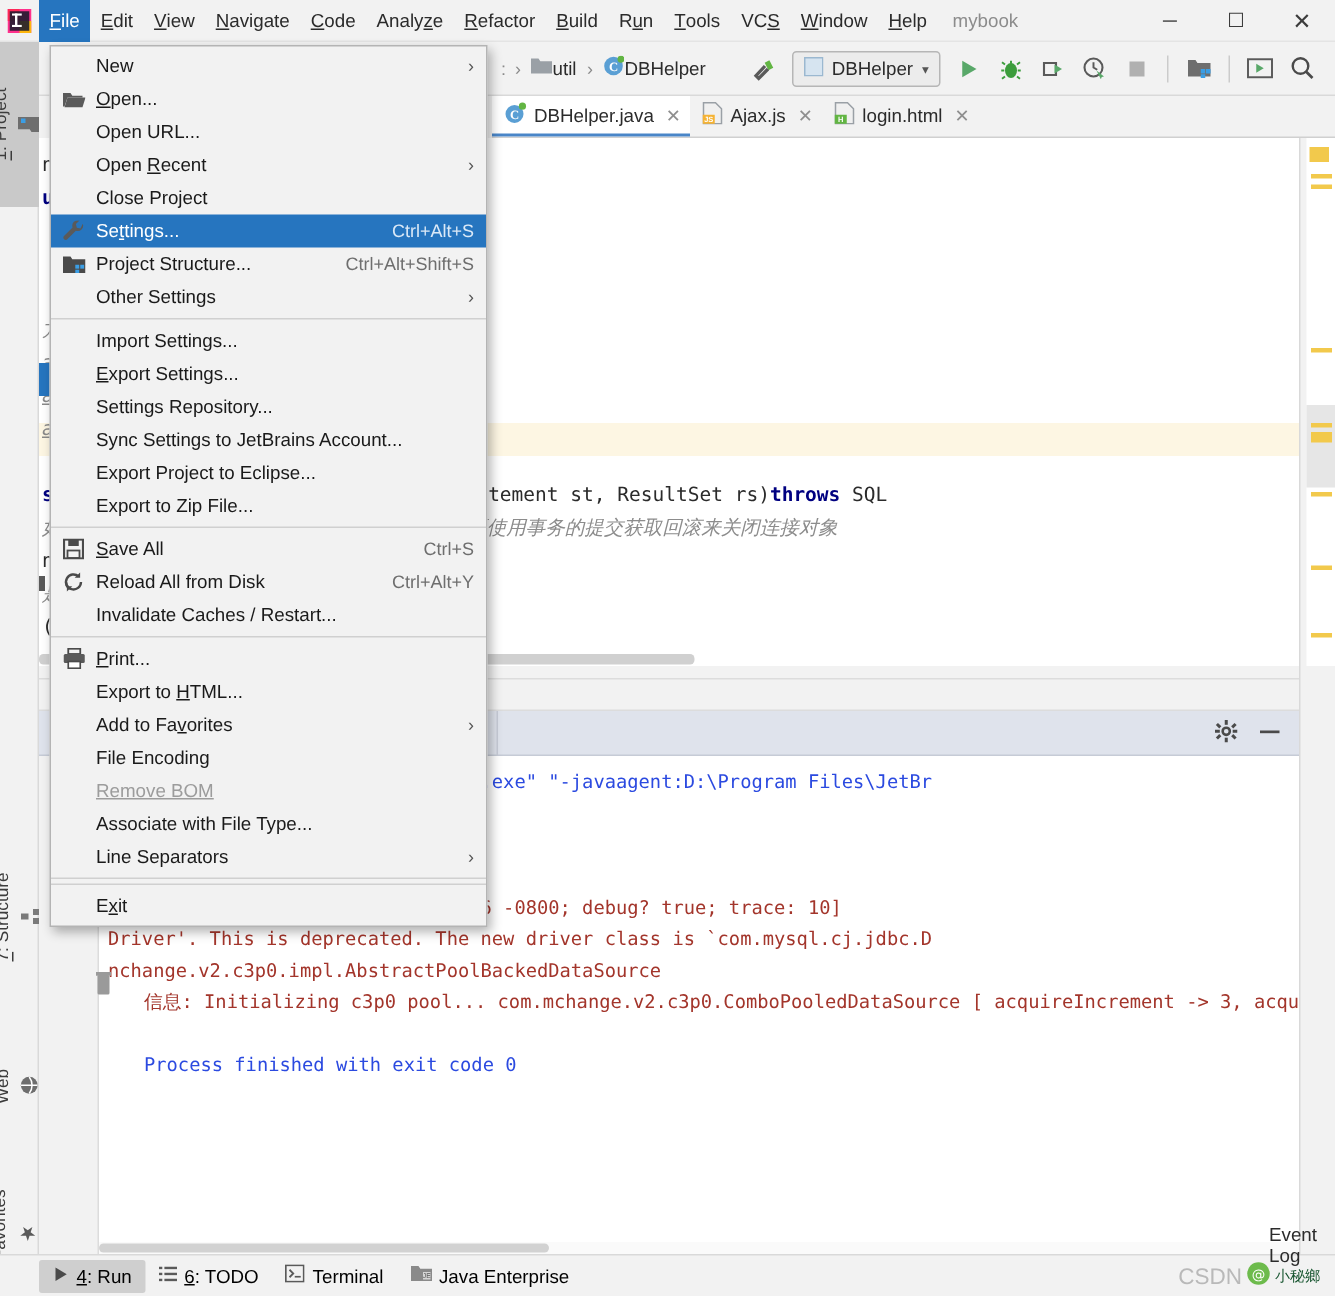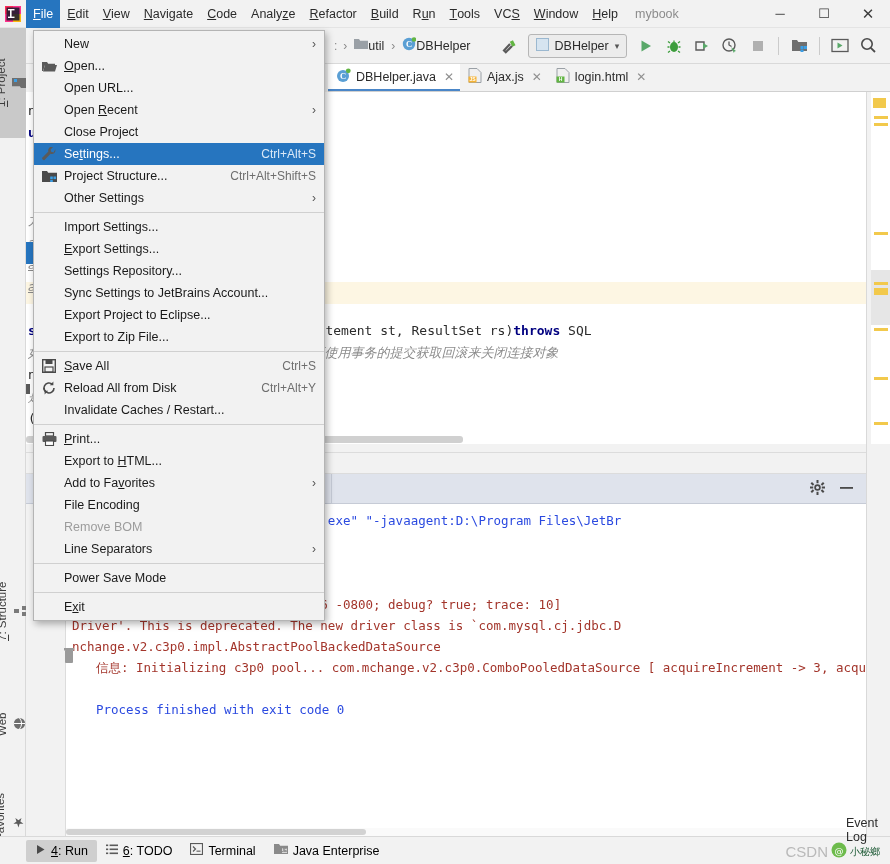--- a/index.html
+++ b/index.html
@@ -178,21 +178,21 @@
   .mrow {
     position:relative; display:flex; align-items:center; height:22px;
     padding:0 8px 0 0; font-size:12.5px; color:#1a1a1a; white-space:nowrap;
   }
   .mrow .micon { width:30px; min-width:30px; display:flex; align-items:center; justify-content:center; }
   .mrow .mlabel { flex:1; }
   .mrow .macc { color:#6e6e6e; font-size:12px; padding-left:14px; }
   .mrow .marrow { color:#555; font-size:12px; padding-left:10px; }
   .mrow.hl { background:#2675bf; color:#fff; }
   .mrow.hl .macc { color:#dbe9f7; }
-  .mrow.disabled { color:#9c9c9c; }
+  .mrow.disabled { color:#9c9c9c;text-decoration:underline; }
   .mrow u { text-decoration:underline; }
   .msep { height:1px; background:#d0d0d0; margin:3px 0; }
 
   
   .watermark {
     position:absolute; right:10px; bottom:3px; display:flex; align-items:center; gap:3px;
     font-size:15px; color:#b9b9b9; pointer-events:none; z-index:60;
   }
   .wm-cn { font-family:"DejaVu Sans", sans-serif; color:#14532d; font-size:10px; }
   .evtlog { position:absolute; right:12px; bottom:7px; font-size:12.5px; color:#2b2b2b; }
@@ -705,28 +705,28 @@
       <div class="mrow">
         <span class="micon"></span>
         <span class="mlabel">File Encoding</span>
       </div>
       <div class="mrow disabled">
         <span class="micon"></span>
         <span class="mlabel">Remove BOM</span>
       </div>
       <div class="mrow">
         <span class="micon"></span>
+        <span class="mlabel">Associate with File Type...</span>
+      </div>
+      <div class="mrow">
+        <span class="micon"></span>
         <span class="mlabel">Line Separators</span>
         <span class="marrow">›</span>
       </div>
       <div class="msep"></div>
-      <div class="mrow">
-        <span class="micon"></span>
-        <span class="mlabel">Power Save Mode</span>
-      </div>
       <div class="msep"></div>
       <div class="mrow">
         <span class="micon"></span>
         <span class="mlabel">E<u>x</u>it</span>
       </div>
     </div>
 
 </div>
 
 </body></html>

